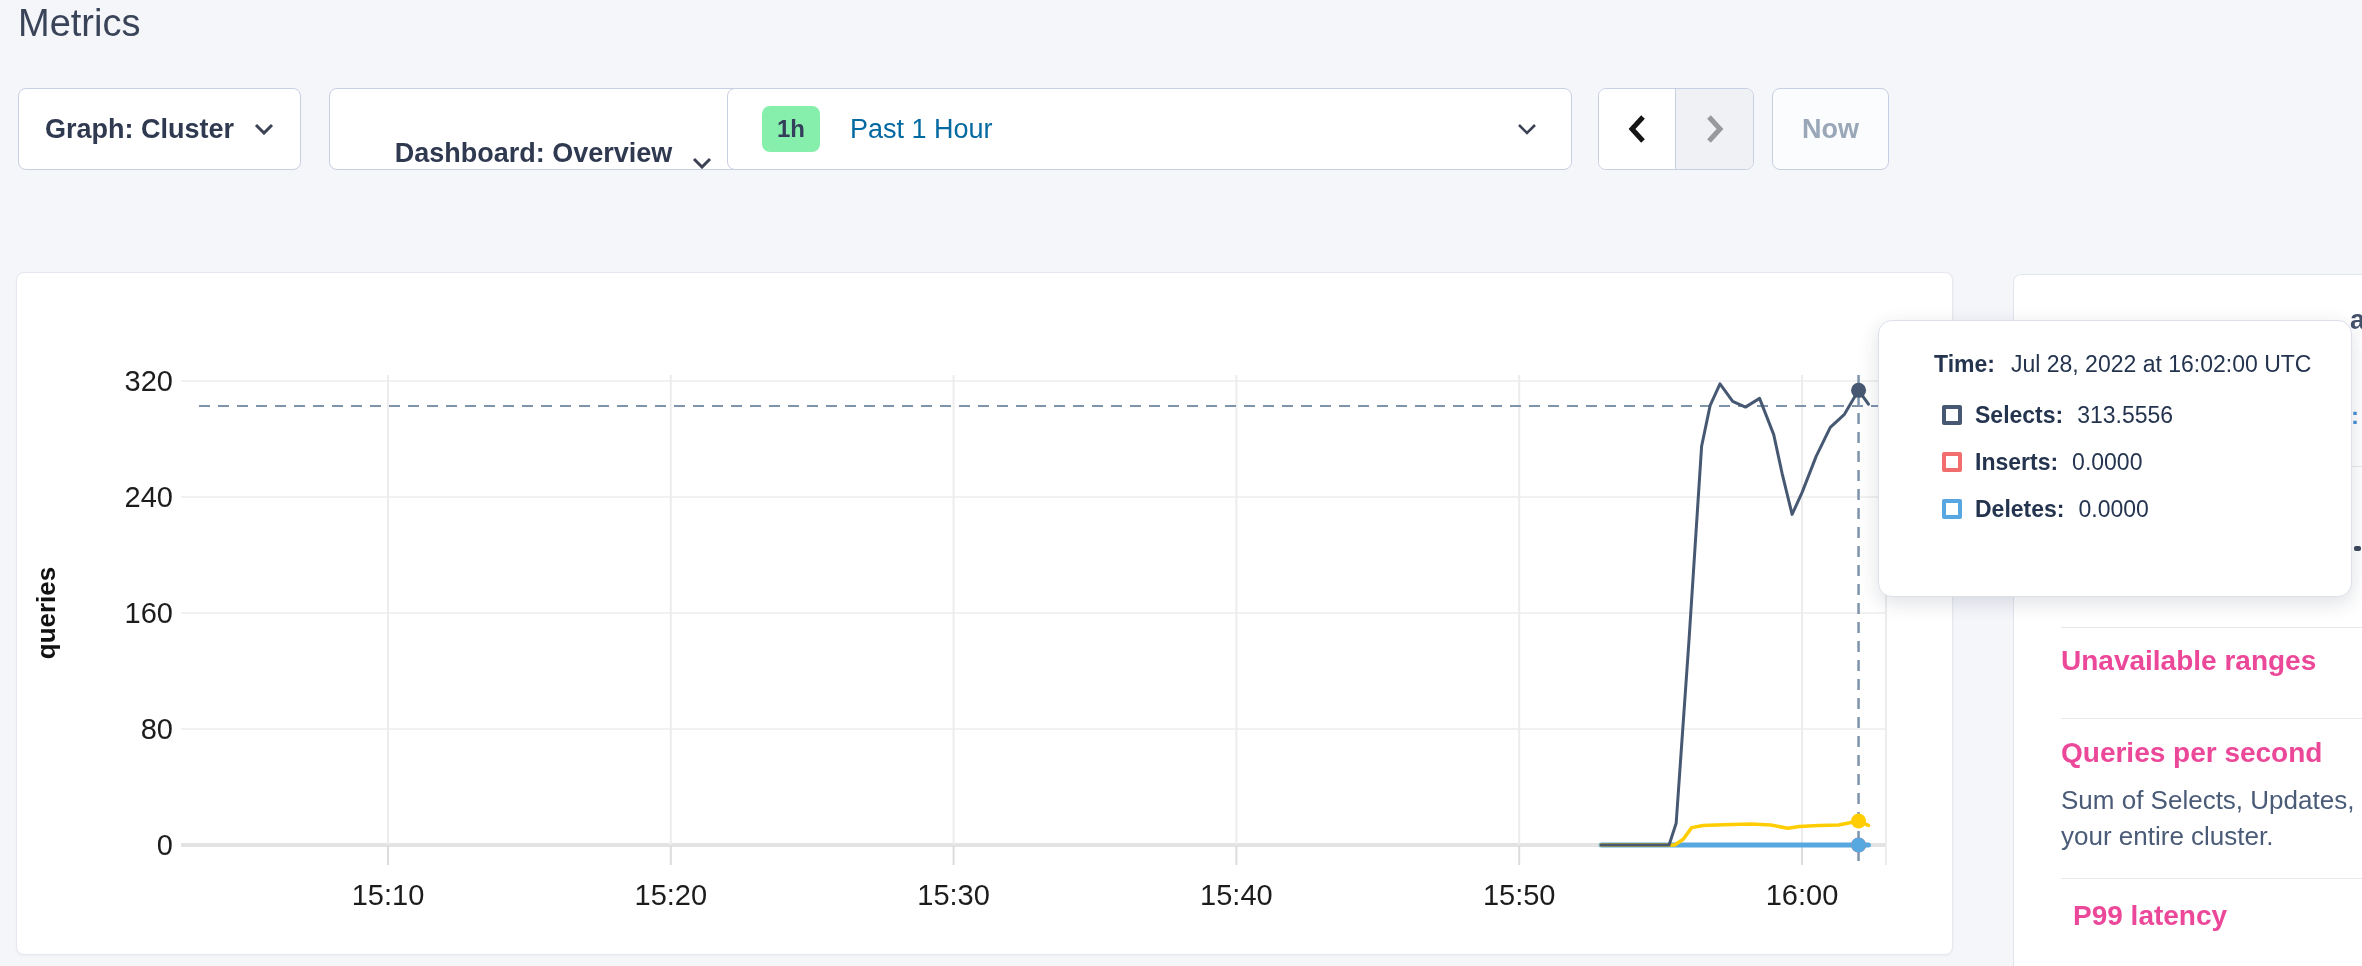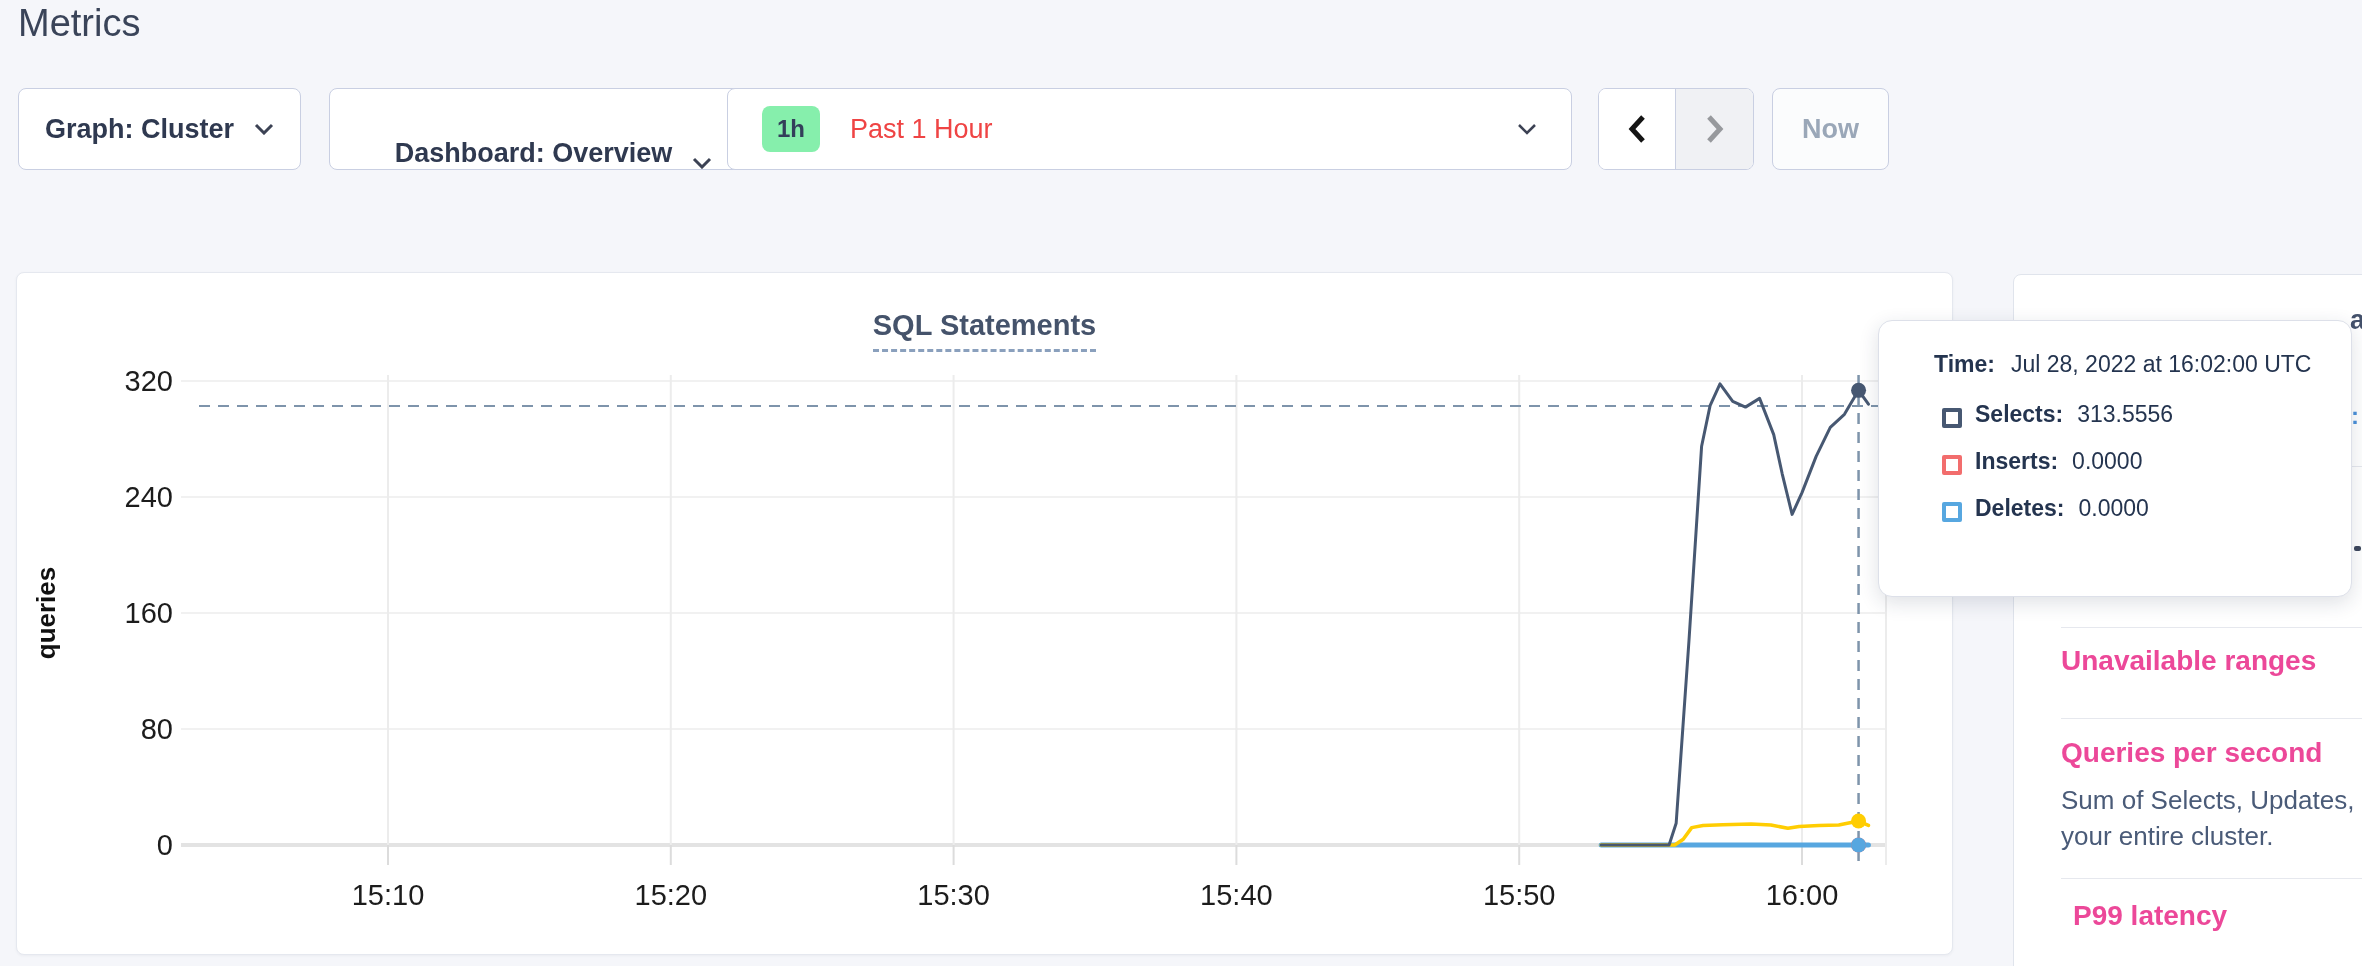--- a/index.html
+++ b/index.html
@@ -24,21 +24,21 @@
   .dd { justify-content:center; gap:20px; cursor:pointer; }
   .dd-label { font-size:27px; font-weight:700; color:#2f3950; }
   .chev { display:block; }
   .graph-dd { left:18px; width:283px; }
   .dash-dd { left:329px; width:449px;align-items:flex-end; }
   .time-dd { left:727px; width:845px; padding:0 34px; }
   .time-badge {
     background:#86efac; border-radius:8px; padding:9px 15px;
     font-size:24px; font-weight:700; color:#333f5a; margin-right:30px;
   }
-  .time-label { font-size:27px; font-weight:400; color:#ef4444; }
+  .time-label { font-size:27px; font-weight:400; color:#0369a1; }
   .time-chev { margin-left:auto; }
   .navgroup {
     position:absolute; left:1598px; top:88px; width:156px; height:82px;
     border:1px solid #c9cfe2; border-radius:8px; background:#fff;
     display:flex; overflow:hidden;
   }
   .navbtn { width:50%; height:100%; display:flex; align-items:center; justify-content:center; cursor:pointer; }
   .navbtn.prev { border-right:1px solid #c9cfe2; background:#fff; }
   .navbtn.next { background:#f0f1f4; cursor:default; }
   .now-btn {
@@ -62,21 +62,21 @@
   #chart-svg text { font-family:"Liberation Sans", sans-serif; }
   
   .tooltip {
     position:absolute; left:1878px; top:320px; width:474px; height:277px;
     background:#fff; border:1px solid #dde0e9; border-radius:14px;
     box-shadow:0 6px 20px rgba(30,40,70,0.14); z-index:30;
     font-size:23px; color:#24344f; padding-top:30px;
   }
   .tt-time { margin:0 0 24px 55px; }
   .tt-time b { font-weight:700; margin-right:16px; }
-  .tt-row { display:flex; align-items:flex-end; margin:0 0 21px 27px; height:26px;padding-left:36px; }
+  .tt-row { display:flex; align-items:center; margin:0 0 21px 27px; height:26px;padding-left:36px; }
   .tt-sq { width:20px; height:20px; border:4px solid #000; border-radius:2px; background:#fff; margin-right:13px; flex:0 0 auto; }
   .tt-label { font-weight:700; margin-right:14px; }
   
   .side-card {
     position:absolute; left:2013px; top:274px; width:400px; height:740px;
     background:#fff; border:1px solid #e0e4ec; border-radius:8px; z-index:5;
   }
   .side-divider { position:absolute; left:47px; width:353px; height:0; border-top:1px solid #e6e8ee; }
   .side-heading { position:absolute; left:47px; font-size:28px; font-weight:700; color:#ec4899; white-space:nowrap; }
   .side-desc { position:absolute; left:47px; font-size:26px; font-weight:400; color:#4a5b78; white-space:nowrap; }
@@ -120,23 +120,20 @@
   <div class="navbtn next">
     <svg width="22" height="30" viewBox="0 0 22 30">
         <path d="M5 3 L16 15 L5 27" fill="none" stroke="#97999d" stroke-width="5"></path>
       </svg>
   </div>
 </div>
 
 <button class="now-btn">Now</button>
 
 <div class="chart-panel">
-  <div class="chart-title-wrap">
-    <span class="chart-title">SQL Statements</span>
-  </div>
   <svg id="chart-svg" viewBox="0 0 1937 683" width="1937" height="683">
       <line x1="164" y1="108" x2="1869" y2="108" stroke="#ececec" stroke-width="1.5"></line>
       <text x="156" y="118" font-size="29" text-anchor="end" font-weight="400" fill="#1c1c1c">320</text>
       <line x1="164" y1="224" x2="1869" y2="224" stroke="#ececec" stroke-width="1.5"></line>
       <text x="156" y="234" font-size="29" text-anchor="end" font-weight="400" fill="#1c1c1c">240</text>
       <line x1="164" y1="340" x2="1869" y2="340" stroke="#ececec" stroke-width="1.5"></line>
       <text x="156" y="350" font-size="29" text-anchor="end" font-weight="400" fill="#1c1c1c">160</text>
       <line x1="164" y1="456" x2="1869" y2="456" stroke="#ececec" stroke-width="1.5"></line>
       <text x="156" y="466" font-size="29" text-anchor="end" font-weight="400" fill="#1c1c1c">80</text>
       <line x1="164" y1="572" x2="1869" y2="572" stroke="#e3e3e3" stroke-width="4"></line>

